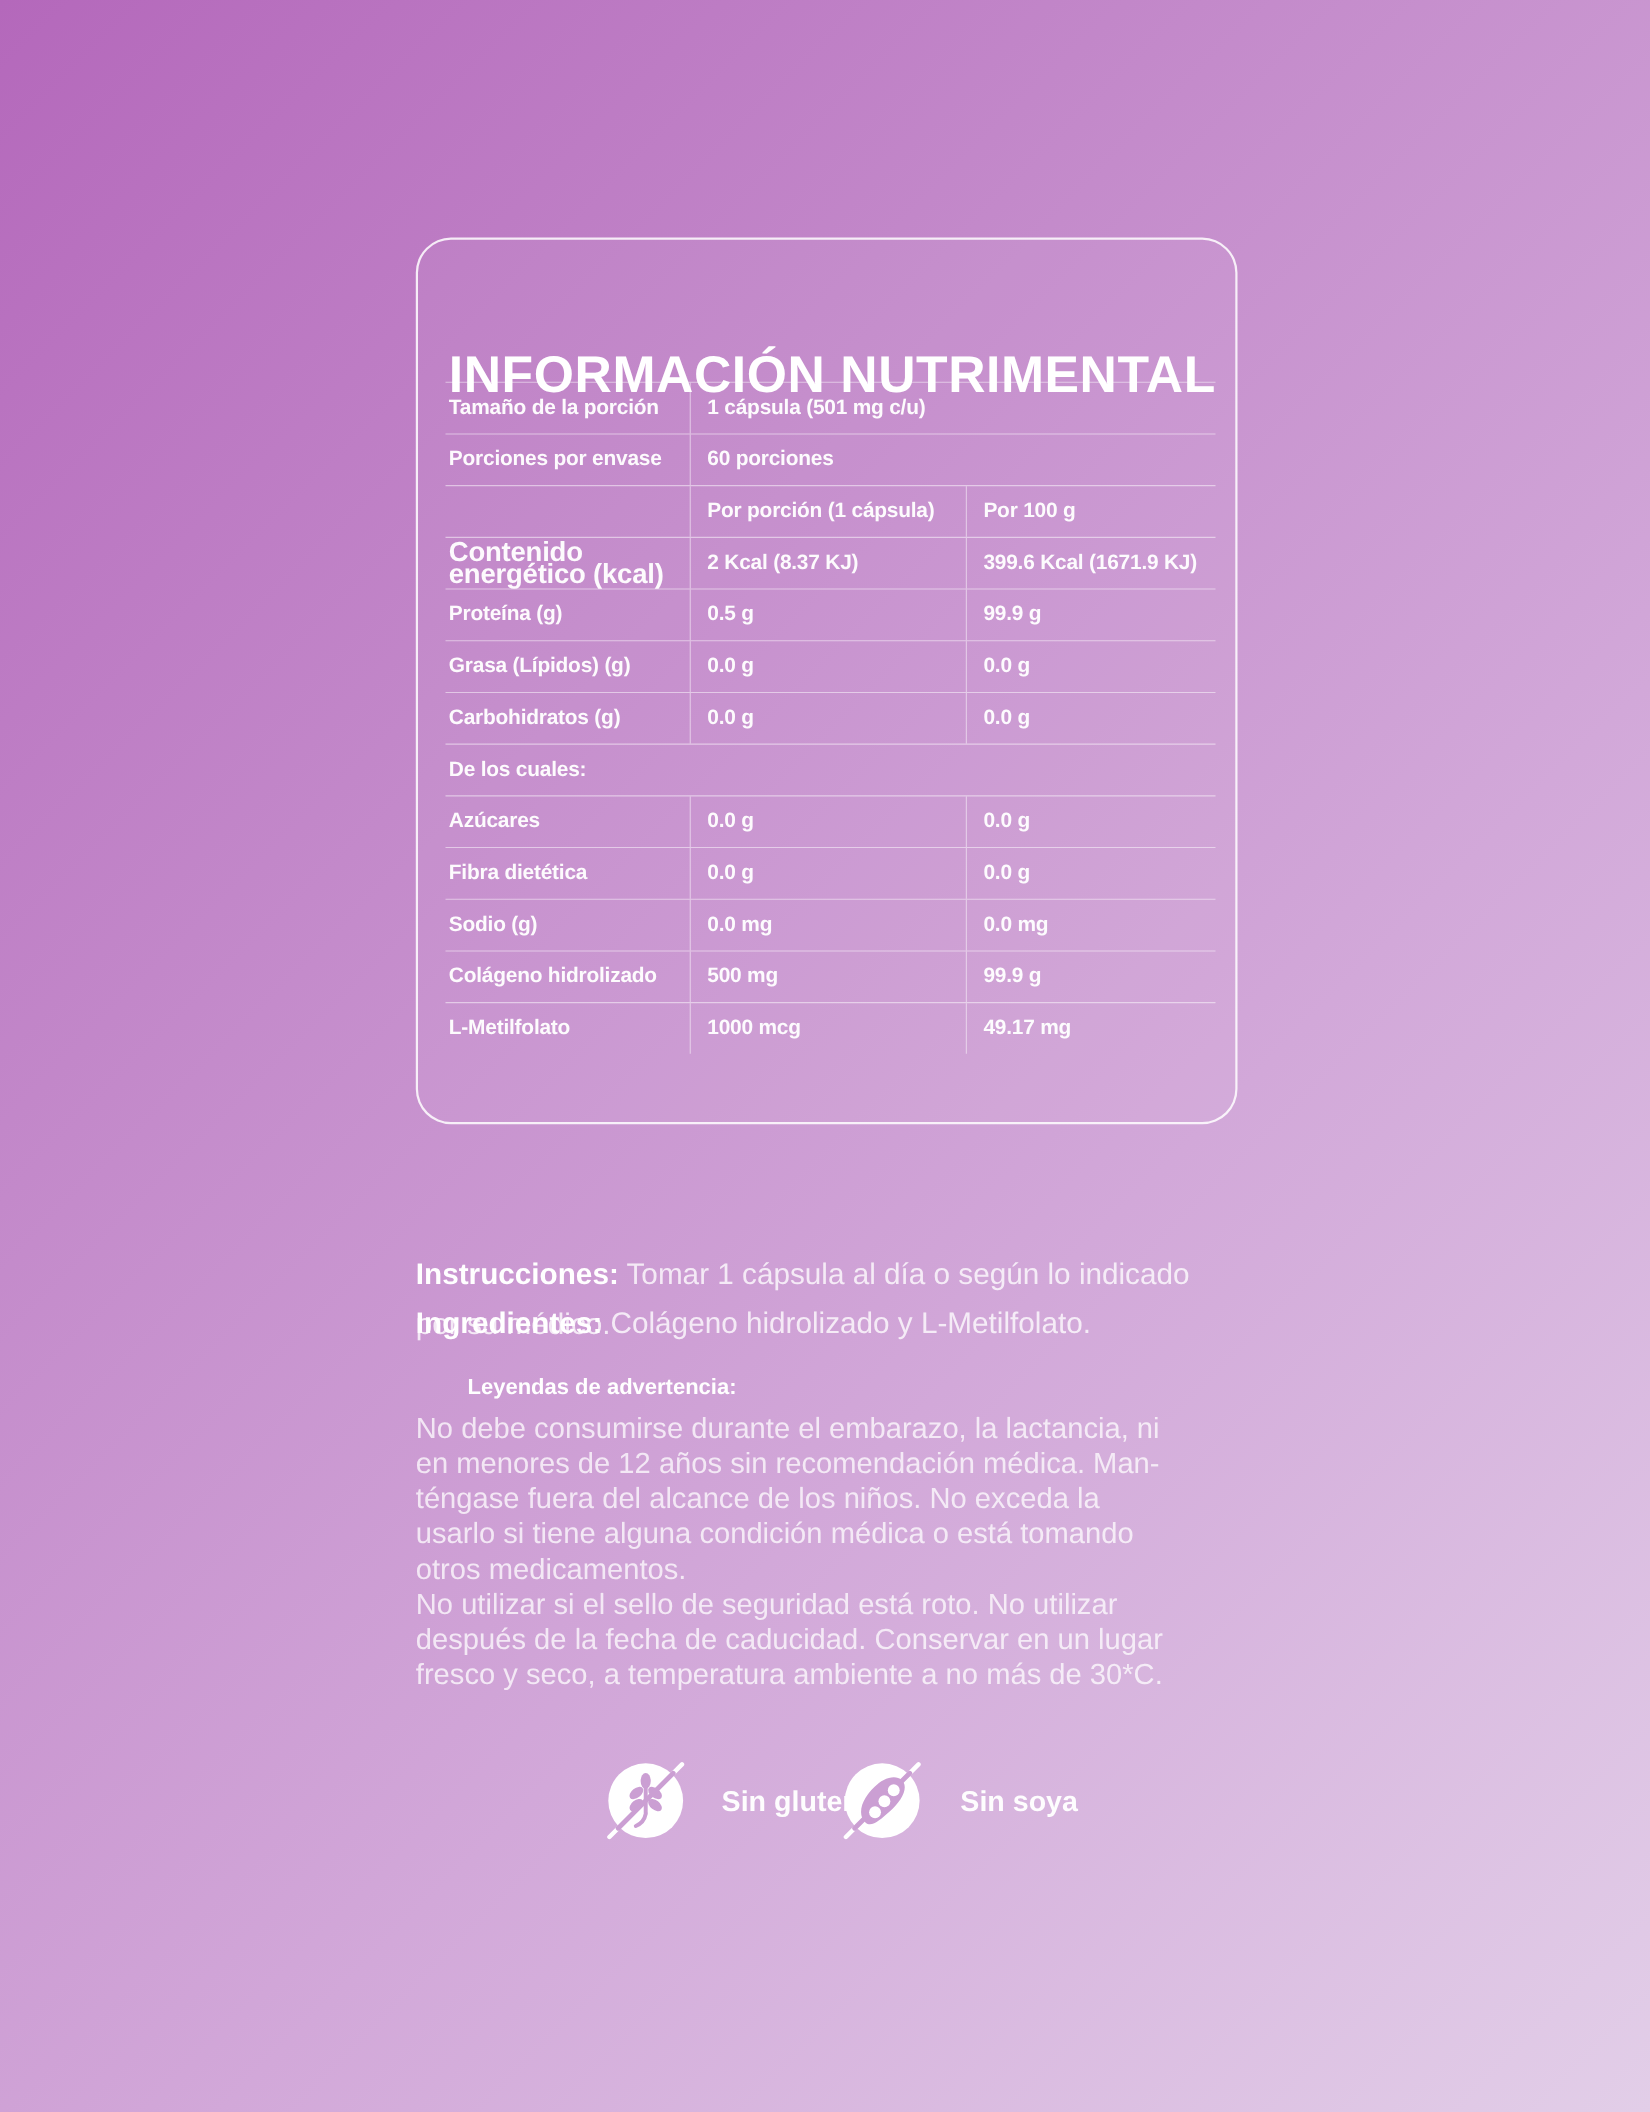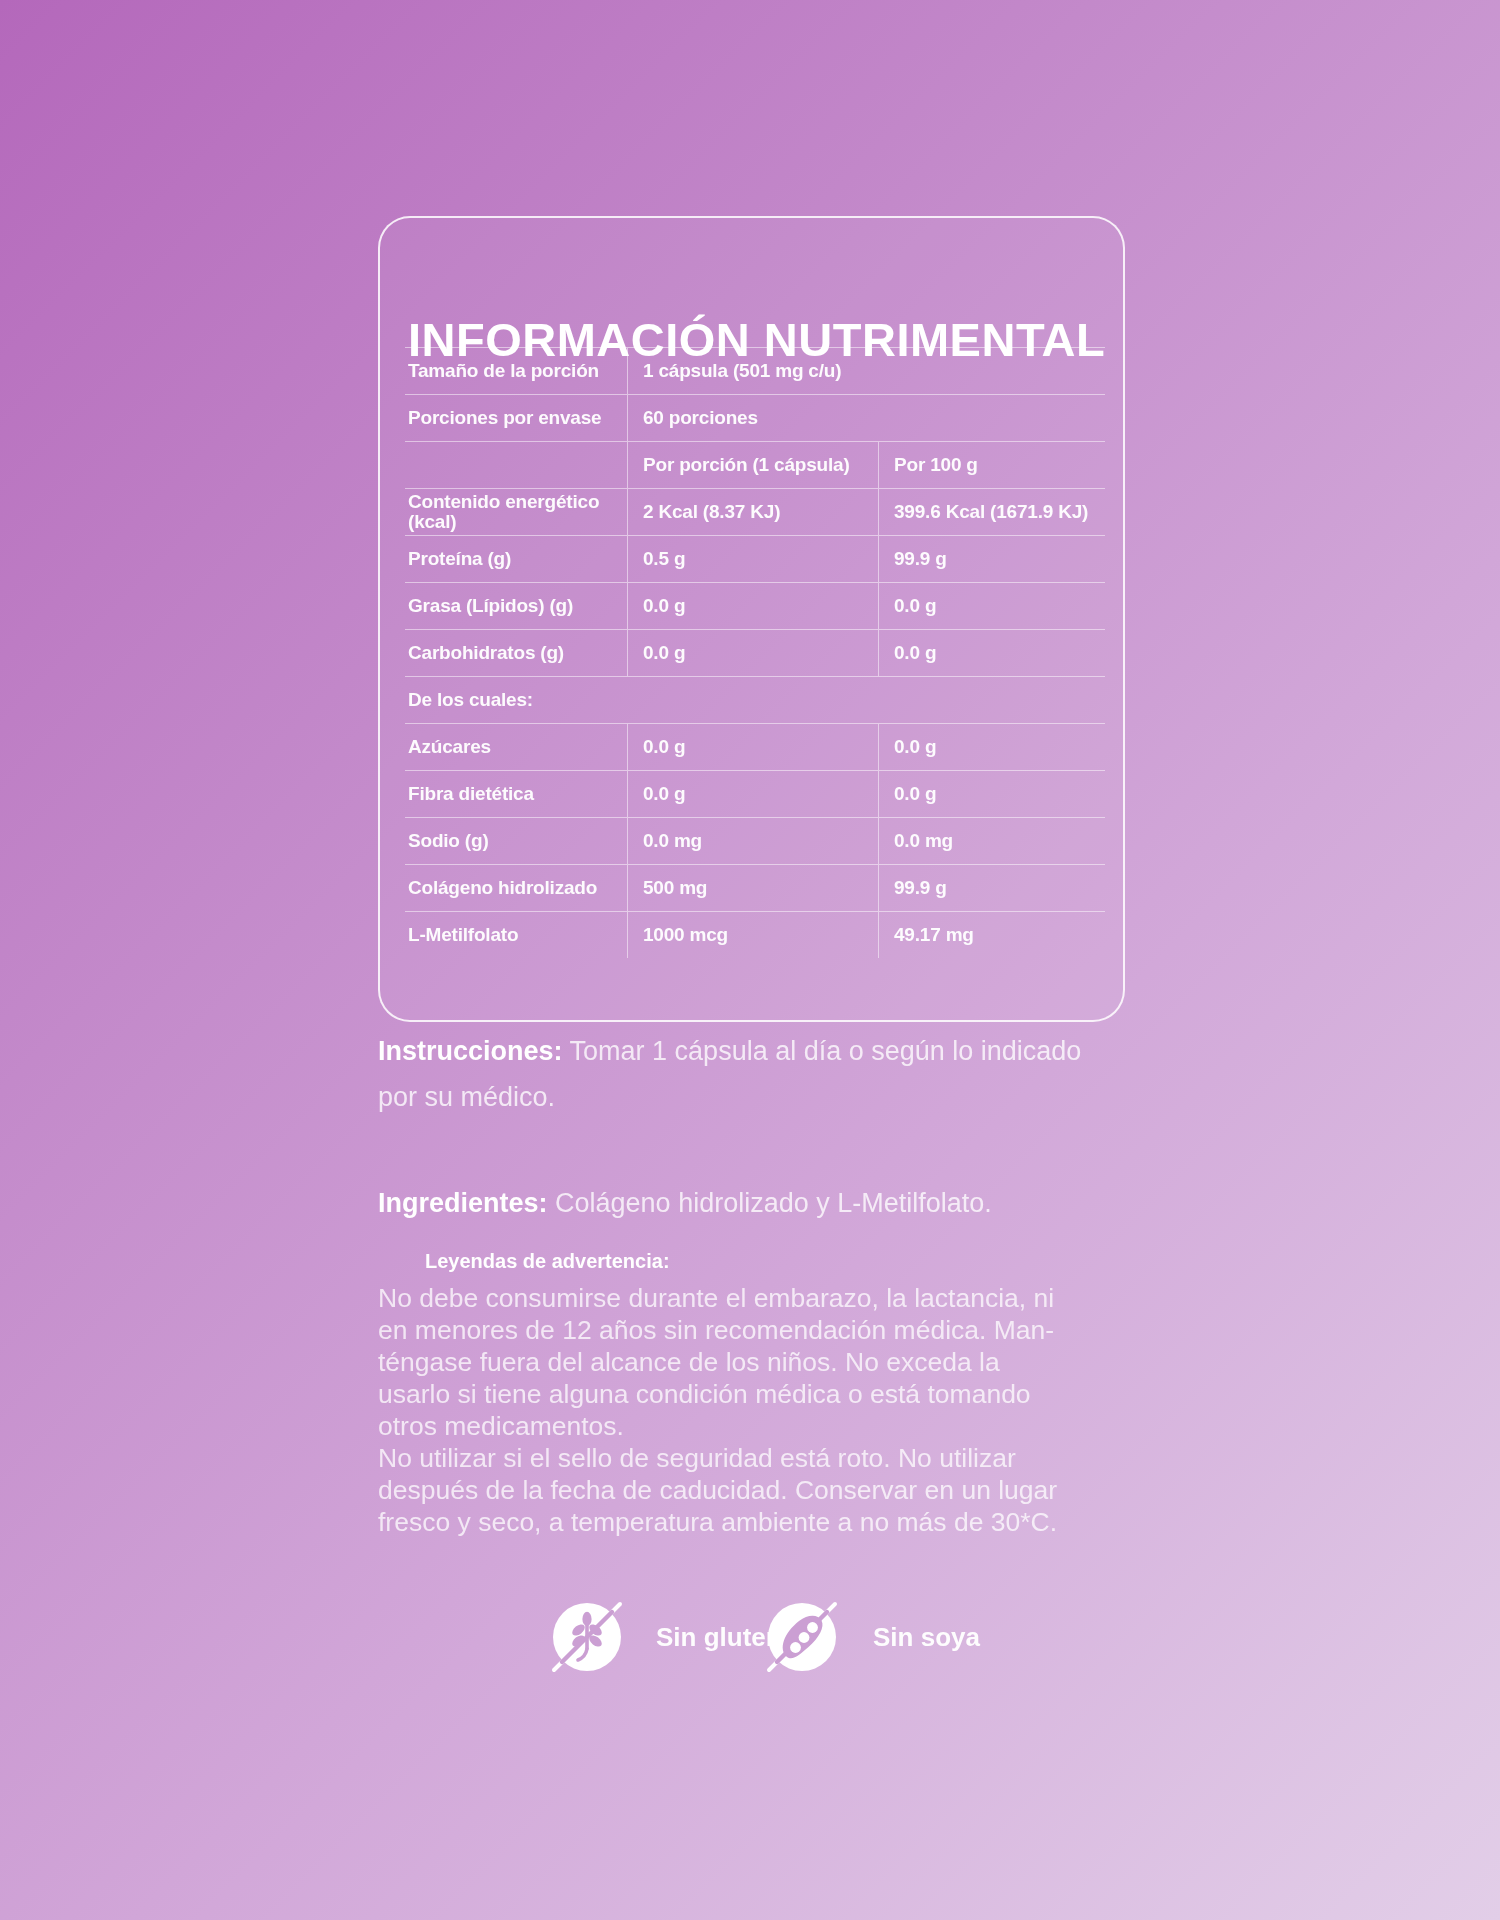--- a/index.html
+++ b/index.html
@@ -27,25 +27,25 @@
     color:rgba(255,255,255,.96); font-size:19px; font-weight:700;
     letter-spacing:-.2px; white-space:nowrap; height:100%;
     display:flex; align-items:center;
   }
   .c1 { width:223px; padding-left:3px; }
   .c2 { width:251px; padding-left:15px; }
   .c3 { flex:1; padding-left:15px; }
   .cspan { flex:1; padding-left:15px; }
   .cfull { width:100%; padding-left:3px; }
   .vr { border-right:1.5px solid rgba(255,255,255,.5); }
-  .wrap { white-space:normal; line-height:20px; font-size:19px; padding-right:10px; }
+  .wrap { white-space:normal; line-height:20px; font-size:25px; padding-right:10px; }
   
   .section { position:absolute; left:378px; color:rgba(255,255,255,.78); }
   .section .b { color:#ffffff; font-weight:700; }
-  .instructions { top:1028px; font-size:27px; line-height:46px; }
+  .instructions { top:1135px; font-size:27px; line-height:46px; }
   .instructions div { white-space:nowrap; }
   .ingredients { top:1183px; font-size:27px; line-height:40px; white-space:nowrap; }
   .warnings { top:1244px; }
   .warnings .w-title { font-size:20px; line-height:34px; margin-bottom:4px;margin-left:47px; }
   .warnings .w-line { font-size:26.5px; line-height:32px; white-space:nowrap; color:rgba(255,255,255,.75); }
   
   .badge-icon { position:absolute; width:76px; height:76px; top:1599px; }
   .badge-icon.g { left:549px; }
   .badge-icon.s { left:764px; }
   .badge-label { position:absolute; top:1622px; font-size:26px; font-weight:700; color:rgba(255,255,255,.97); white-space:nowrap;margin-left:16px; }

